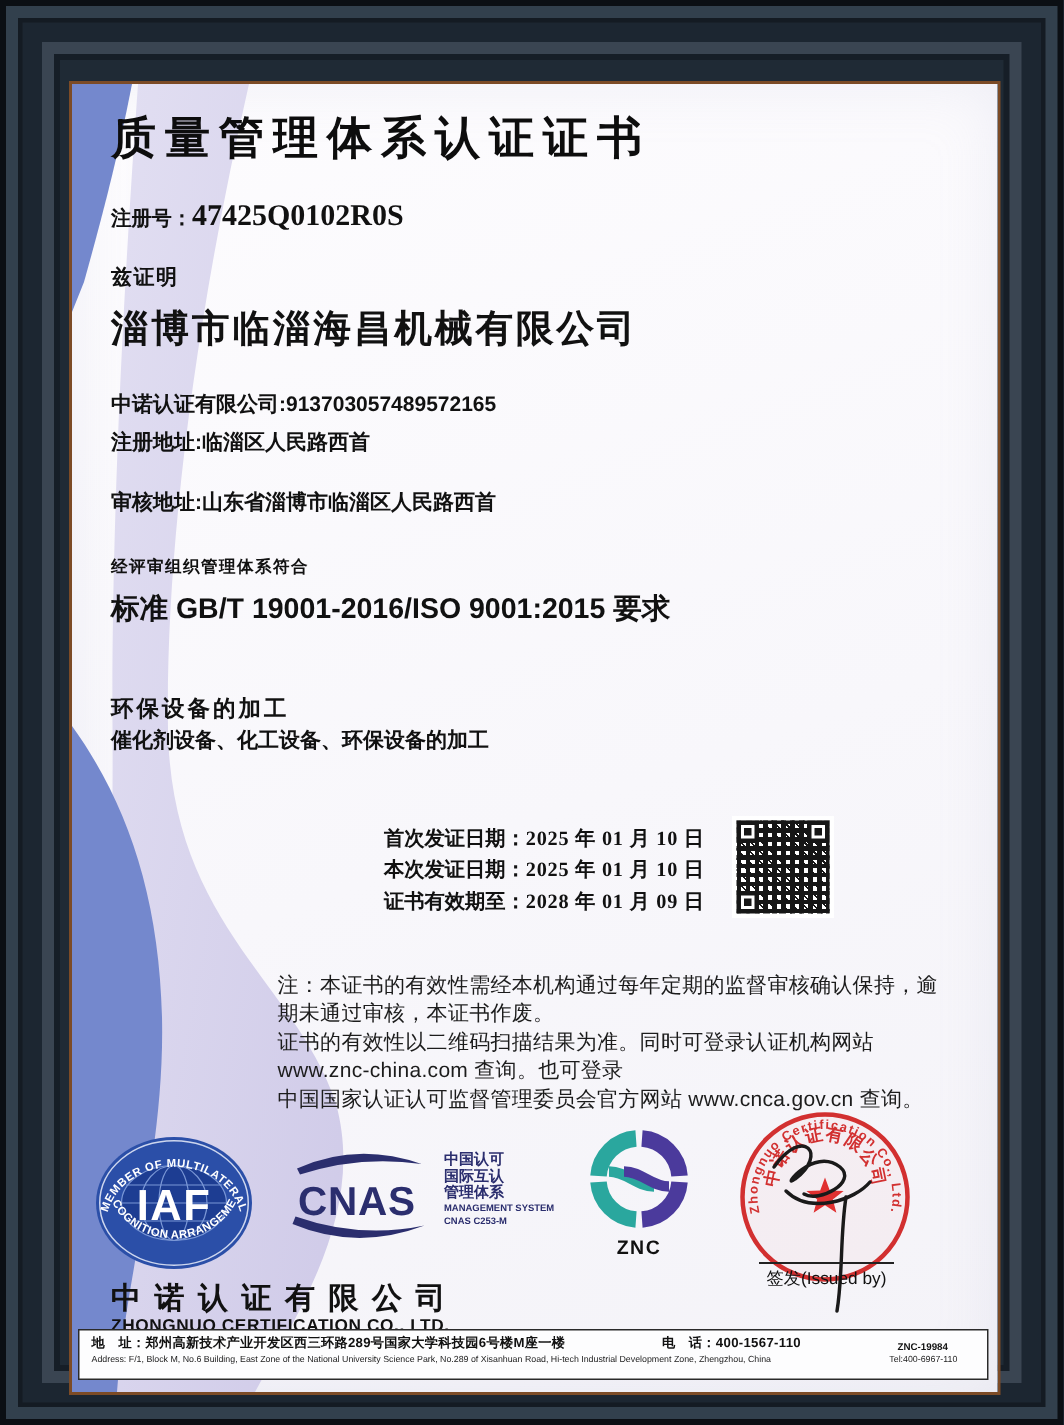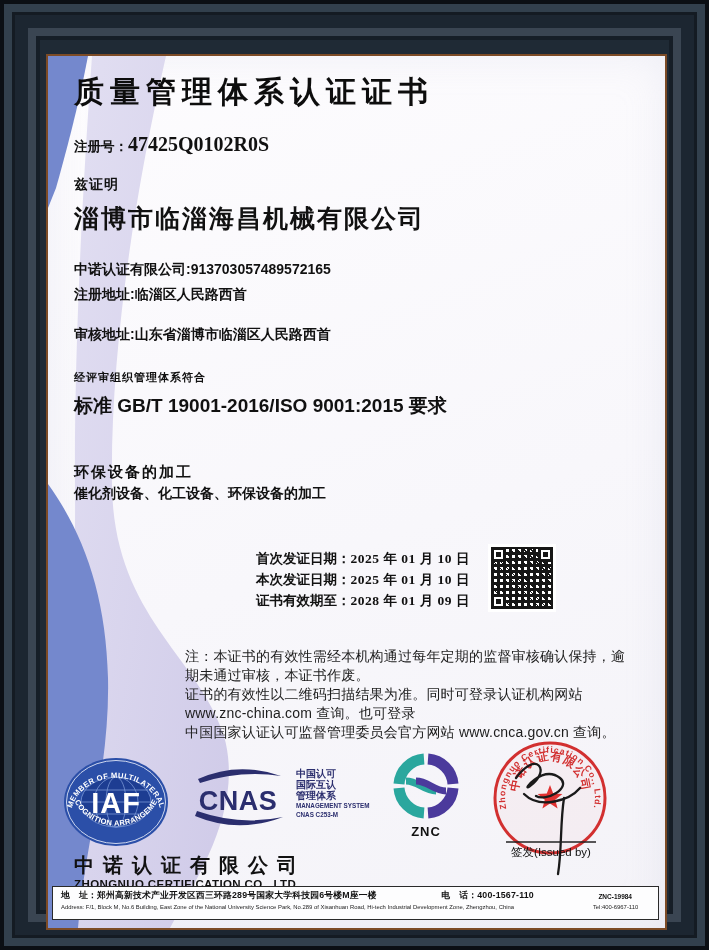--- a/index.html
+++ b/index.html
@@ -73,21 +73,21 @@
 
   .issuer-cn{top:796px;font-size:20px;font-weight:bold;letter-spacing:9px;}
   .issuer-en{top:822px;font-size:11.5px;font-weight:bold;letter-spacing:.4px;}
 
   
   .footer-box{
     position:absolute;left:4px;right:6px;top:830px;height:34px;
     border:1px solid #2a2a2a;background:#fdfdfe;
     padding:3px 8px 2px 8px;box-sizing:border-box;
   }
-  .footer-l1{display:flex;justify-content:space-between;align-items:center;font-weight:bold;gap:36px;}
+  .footer-l1{display:flex;justify-content:space-between;align-items:flex-end;font-weight:bold;gap:36px;}
   .footer-l1 .cn{font-size:8.8px;letter-spacing:.2px;}
   .footer-l1 .code{font-size:6.5px;padding-right:18px;}
   .footer-l2{display:flex;justify-content:space-between;font-size:6px;color:#222;margin-top:2px;transform:scale(.98);transform-origin:left top;}
 </style>
 </head>
 <body>
 
 <div class="frame"></div>
 
 <div class="paper">

